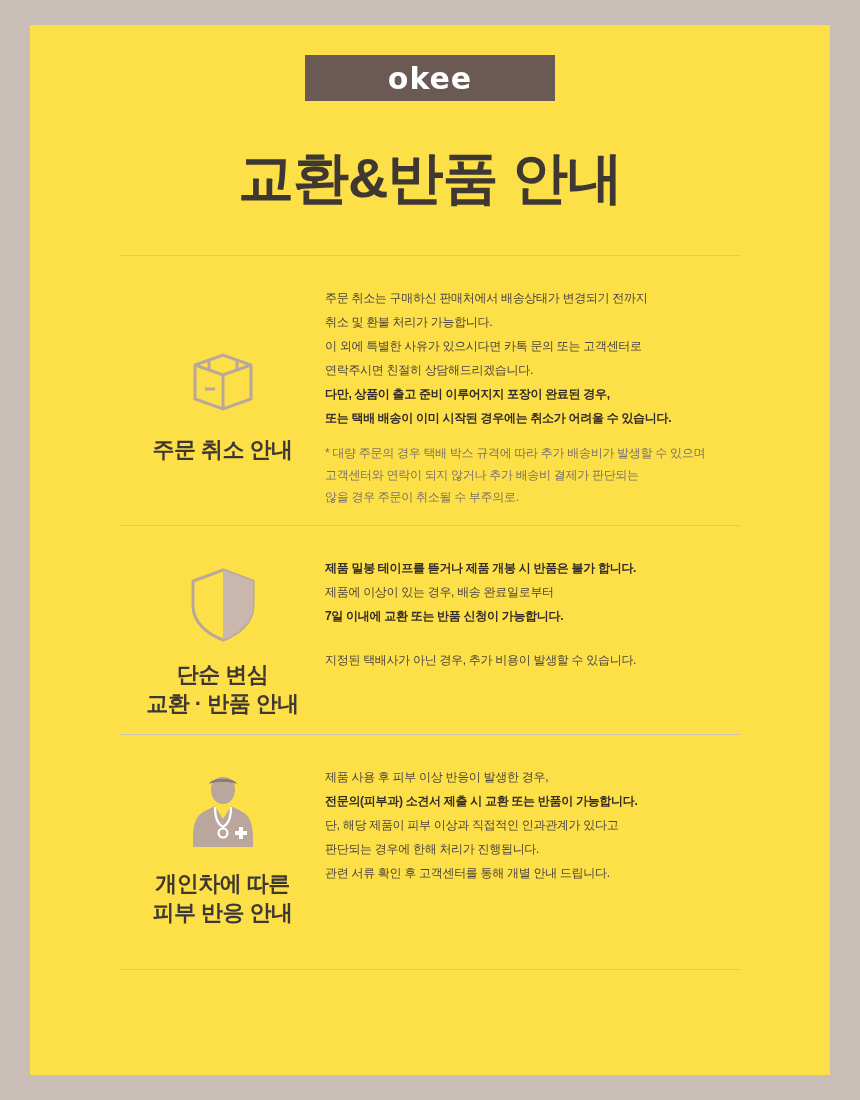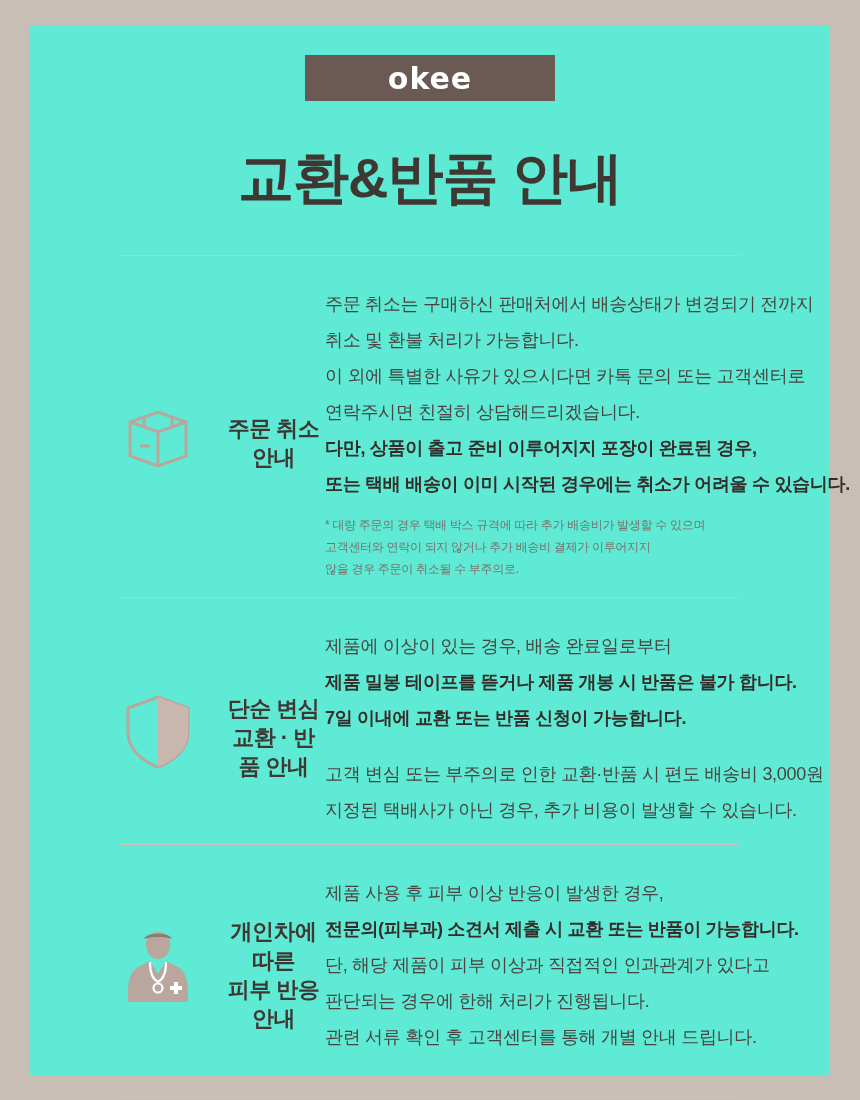--- a/index.html
+++ b/index.html
@@ -6,21 +6,21 @@
   html, body {
     width: 860px; height: 1100px;
     font-family: "Liberation Sans", sans-serif;
   }
   body {
     background: #c9beb6;
     display: flex; align-items: center; justify-content: center;
   }
   .page {
     width: 800px; height: 1050px;
-    background: #5eead4;
+    background: #fde047;
     position: relative;
     padding: 0 46px;
   }
   
   .logo-wrap {
     display: flex; justify-content: center;
     padding-top: 30px;
   }
   .logo {
     background: #6b5a53;
@@ -50,44 +50,43 @@
   .divider.bottom { margin-top: 26px; }
   
   .section {
     display: flex;
     padding: 26px 0 16px 0;
     margin: 0 44px;
   }
   .sec-left {
     width: 205px;
     flex: 0 0 205px;
-    display: flex; flex-direction: row;
+    display: flex; flex-direction: column;
     align-items: center; justify-content: center;
     padding-top: 10px;
-    gap: 26px;
   }
   .icon-box {
     height: 84px;
     display: flex; align-items: center; justify-content: center;
   }
   .sec-label {
     margin-top: 14px;
     text-align: center;
     font-size: 22px;
     font-weight: bold;
     color: #3f3732;
     line-height: 1.32;
     letter-spacing: -0.5px;
   }
   .sec-right {
     flex: 1;
     padding-top: 4px;
   }
   .line {
-    font-size: 18px;
+    font-size: 12px;
     color: #4a4340;
     line-height: 2.0;
     letter-spacing: -0.3px;
     white-space: nowrap;
   }
   .line.bold { font-weight: bold; color: #332c28; }
   .note {
     font-size: 12px;
     color: #7a716c;
     line-height: 1.85;
@@ -137,21 +136,21 @@
     </div>
     <div class="sec-right">
       <div class="line">주문 취소는 구매하신 판매처에서 배송상태가 변경되기 전까지</div>
       <div class="line">취소 및 환불 처리가 가능합니다.</div>
       <div class="line">이 외에 특별한 사유가 있으시다면 카톡 문의 또는 고객센터로</div>
       <div class="line">연락주시면 친절히 상담해드리겠습니다.</div>
       <div class="line bold">다만, 상품이 출고 준비 이루어지지 포장이 완료된 경우,</div>
       <div class="line bold">또는 택배 배송이 이미 시작된 경우에는 취소가 어려울 수 있습니다.</div>
       <div class="note-block">
         <div class="note">* 대량 주문의 경우 택배 박스 규격에 따라 추가 배송비가 발생할 수 있으며</div>
-        <div class="note">고객센터와 연락이 되지 않거나 추가 배송비 결제가 이루어지지</div>
+        <div class="note">고객센터와 연락이 되지 않거나 추가 배송비 결제가 판단되는</div>
         <div class="note">않을 경우 주문이 취소될 수 부주의로.</div>
       </div>
     </div>
   </div>
 
   <div class="sec-sep"></div>
 
   <div class="section">
     <div class="sec-left">
       <div class="icon-box">
@@ -159,25 +158,24 @@
           <path d="M38 6 L68 17 L68 42 C68 58 54 70 38 76 C22 70 8 58 8 42 L8 17 Z" fill="none" stroke="#b9a79d" stroke-width="3"></path>
           <path d="M38 6 L68 17 L68 42 C68 58 54 70 38 76 Z" fill="#c9b7ad"></path>
         </svg>
       </div>
       <div class="sec-label">
         <div>단순 변심</div>
         <div>교환 · 반품 안내</div>
       </div>
     </div>
     <div class="sec-right">
+      <div class="line bold">제품 밀봉 테이프를 뜯거나 제품 개봉 시 반품은 불가 합니다.</div>
       <div class="line">제품에 이상이 있는 경우, 배송 완료일로부터</div>
-      <div class="line bold">제품 밀봉 테이프를 뜯거나 제품 개봉 시 반품은 불가 합니다.</div>
       <div class="line bold">7일 이내에 교환 또는 반품 신청이 가능합니다.</div>
       <div class="gap"></div>
-      <div class="line">고객 변심 또는 부주의로 인한 교환·반품 시 편도 배송비 3,000원</div>
       <div class="line">지정된 택배사가 아닌 경우, 추가 비용이 발생할 수 있습니다.</div>
     </div>
   </div>
 
   <div class="sec-sep"></div>
 
   <div class="section">
     <div class="sec-left">
       <div class="icon-box">
         <svg class="icon-svg" width="76" height="80" viewBox="0 0 76 80">

